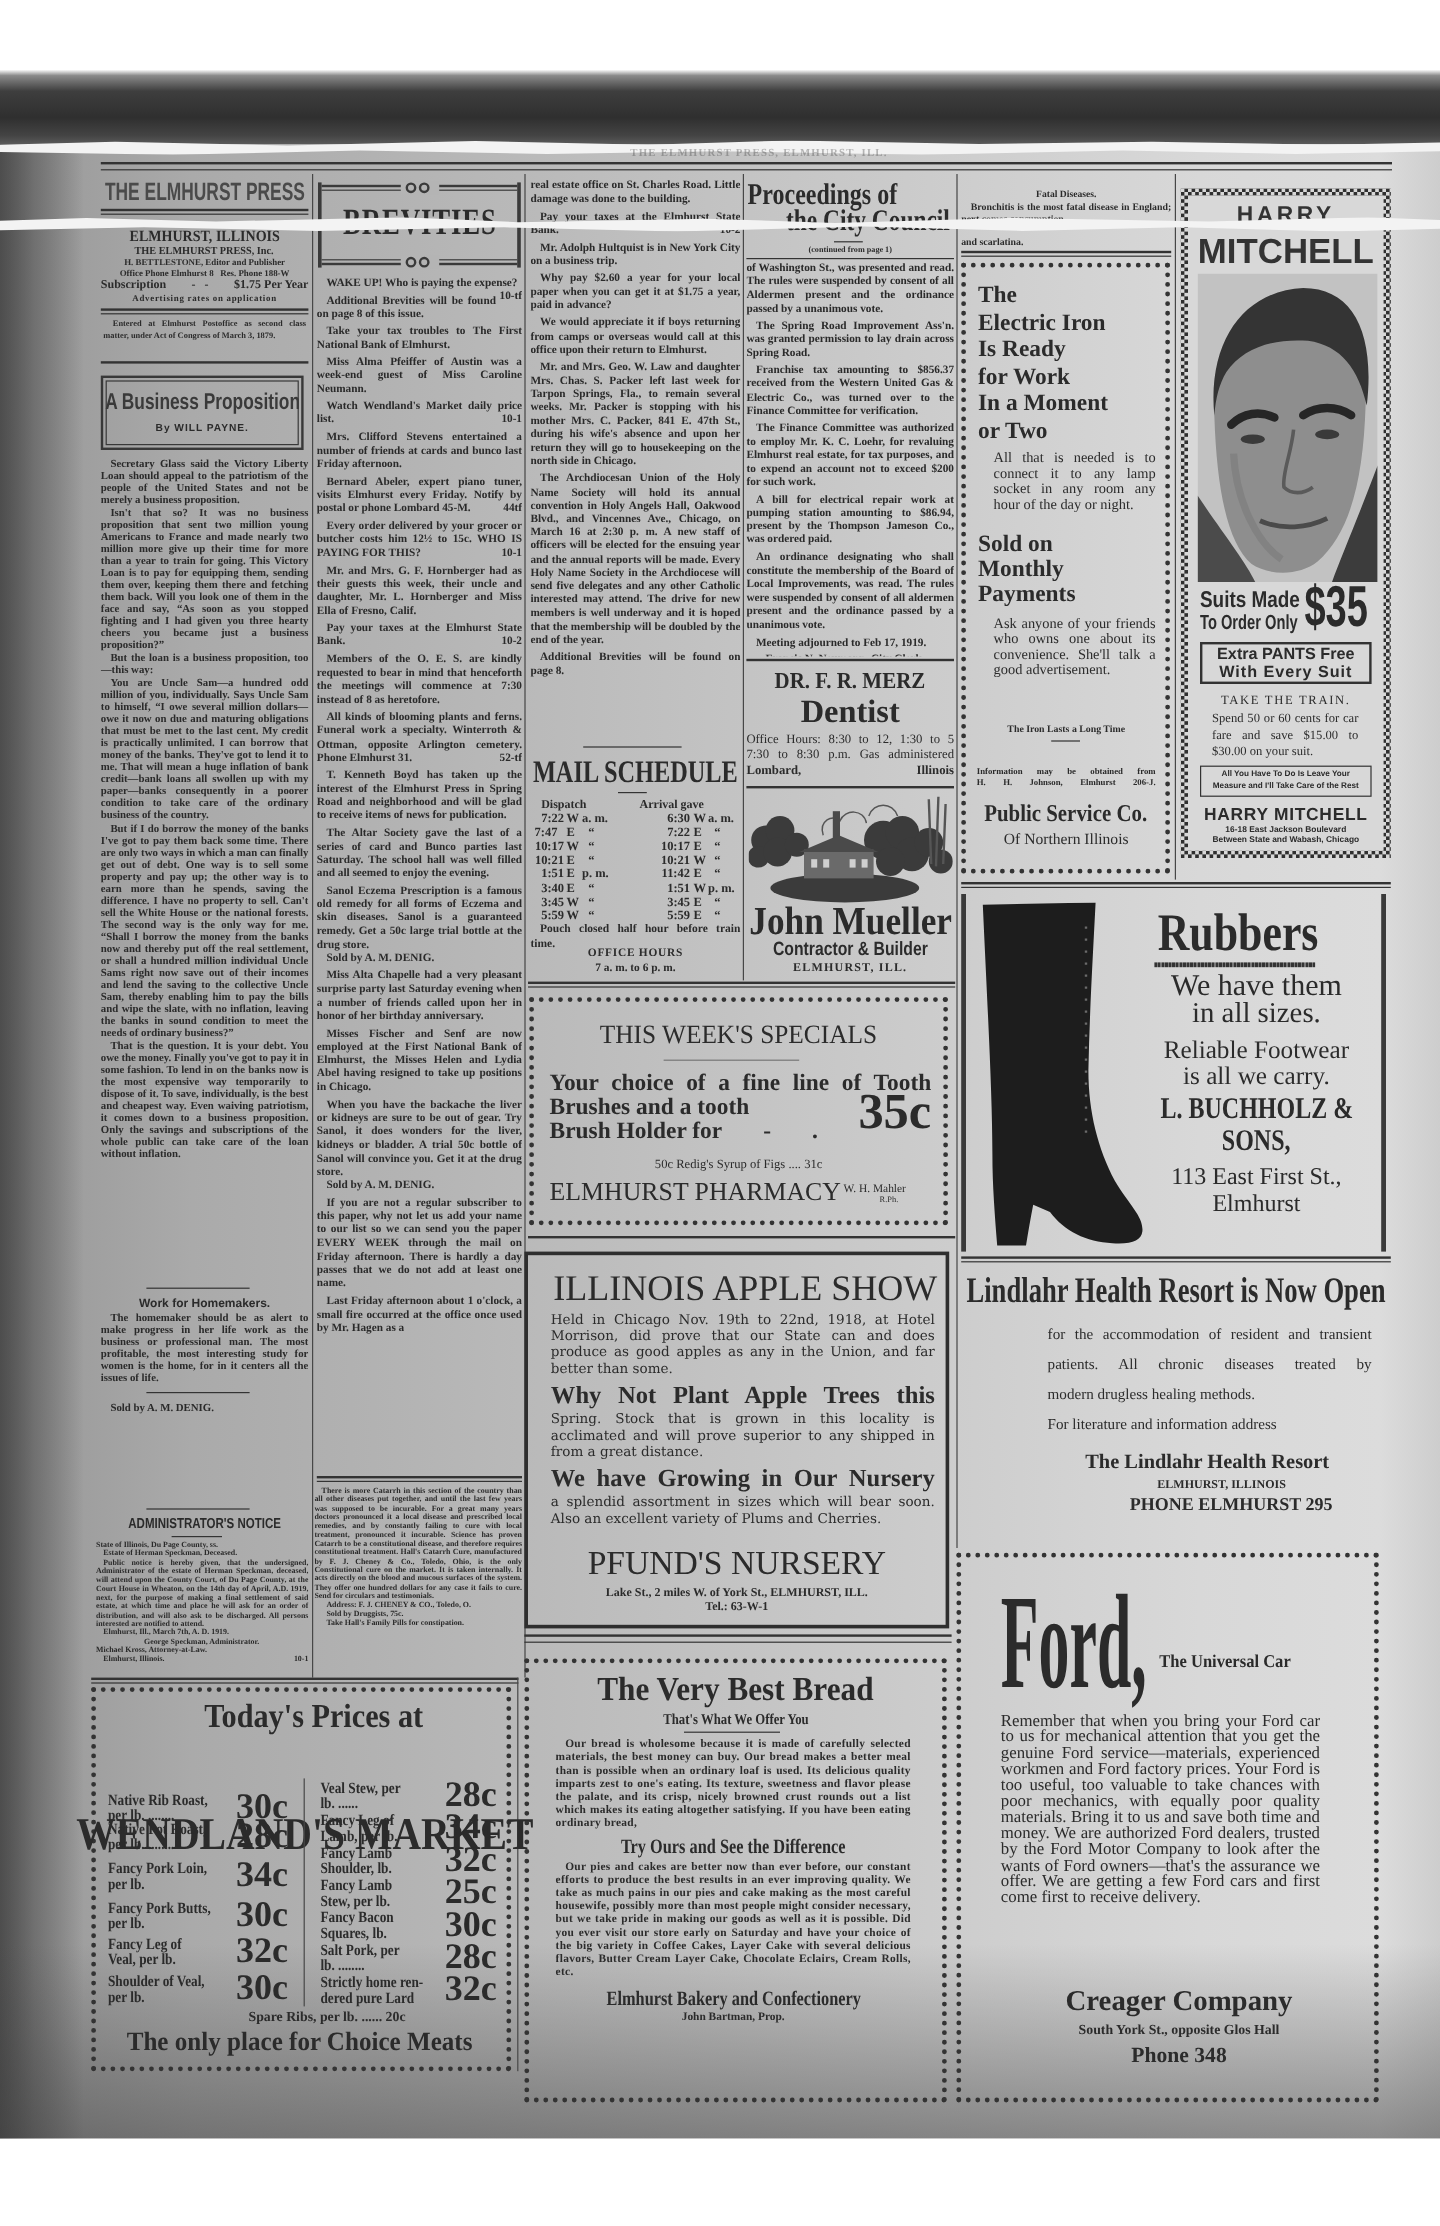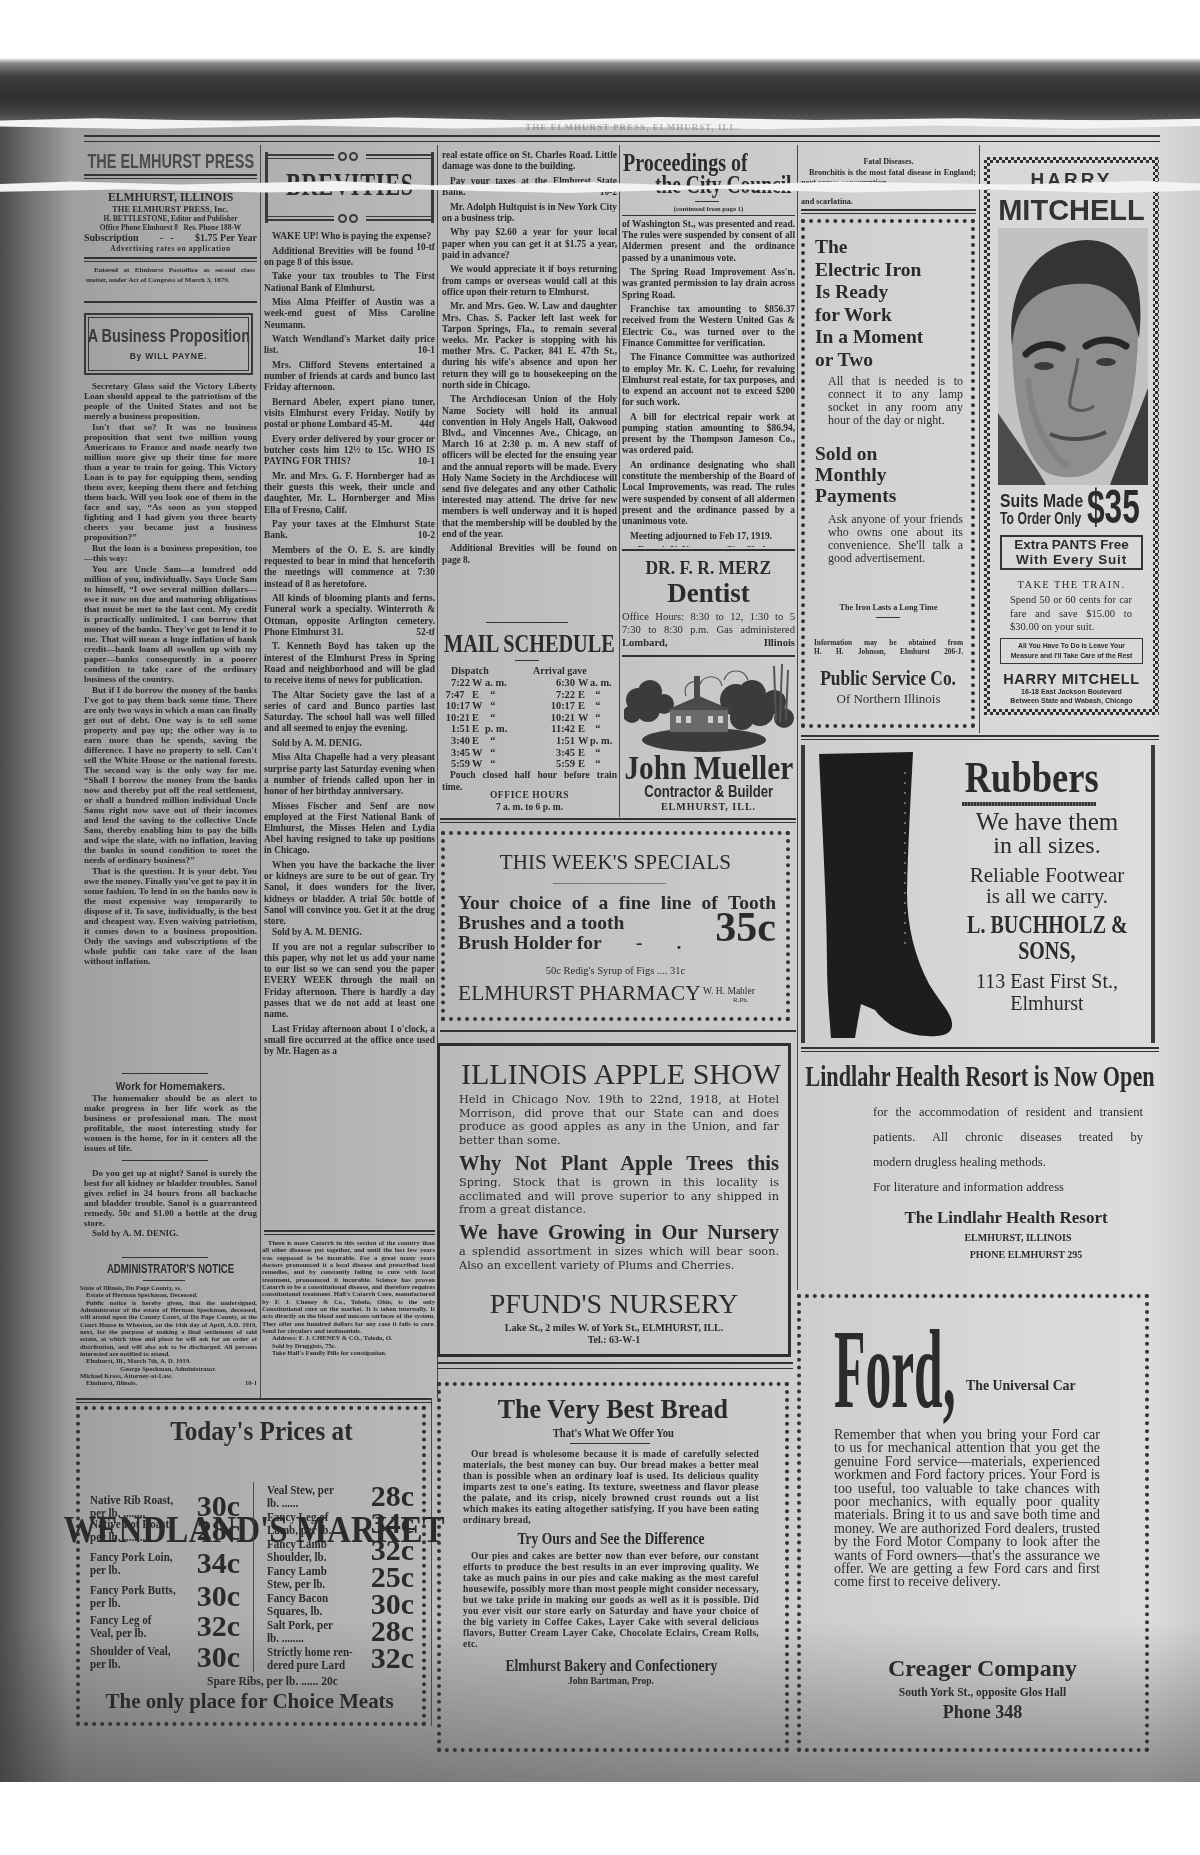--- a/index.html
+++ b/index.html
@@ -90,21 +90,21 @@
   <p>That is the question. It is your debt. You owe the money. Finally you've got to pay it in some fashion. To lend in on the banks now is the most expensive way temporarily to dispose of it. To save, individually, is the best and cheapest way. Even waiving patriotism, it comes down to a business proposition. Only the savings and subscriptions of the whole public can take care of the loan without inflation.</p>
 </div>
 
 <div class="a rule" style="left:122px;top:1073px;width:86px"></div>
 <div class="a fc sans b" style="left:84px;top:1081px;width:173px;font-size:10px;line-height:11px">Work for Homemakers.</div>
 <div class="a bt bt1" style="left:84px;top:1093px;width:173px;height:62px">
   <p>The homemaker should be as alert to make progress in her life work as the business or professional man. The most profitable, the most interesting study for women is the home, for in it centers all the issues of life.</p>
 </div>
 <div class="a rule" style="left:122px;top:1160px;width:86px"></div>
 <div class="a bt bt1" style="left:84px;top:1168px;width:173px;height:84px">
-  <p><span>Do you get up at night? Sanol is surely the best for all kidney or bladder troubles. Sanol gives relief in 24 hours from all backache and bladder trouble. Sanol is a guarranteed remedy. 50c and $1.00 a bottle at the drug store.</span><span class="sb">Sold by A. M. DENIG.</span></p>
+  <p><span class="sb">Sold by A. M. DENIG.</span></p>
 </div>
 <div class="a rule" style="left:122px;top:1257px;width:86px"></div>
 <div class="a fc sans b" style="left:84px;top:1263px;width:173px;font-size:12px;line-height:13px">
     <span class="sx" style="transform:scaleX(.8)">ADMINISTRATOR'S NOTICE</span>
   </div>
 <div class="a rule" style="left:143px;top:1280px;width:42px"></div>
 <div class="a bt small" style="left:80px;top:1284px;width:177px;height:112px">
   <p class="ni">State of Illinois, Du Page County, ss.</p>
   <p>Estate of Herman Speckman, Deceased.</p>
   <p>Public notice is hereby given, that the undersigned, Administrator of the estate of Herman Speckman, deceased, will attend upon the County Court, of Du Page County, at the Court House in Wheaton, on the 14th day of April, A.D. 1919, next, for the purpose of making a final settlement of said estate, at which time and place he will ask for an order of distribution, and will also ask to be discharged. All persons interested are notified to attend.</p>
@@ -140,21 +140,21 @@
   <p><span>Watch Wendland's Market daily price list.</span><span class="code">10-1</span></p>
   <p><span>Mrs. Clifford Stevens entertained a number of friends at cards and bunco last Friday afternoon.</span></p>
   <p><span>Bernard Abeler, expert piano tuner, visits Elmhurst every Friday. Notify by postal or phone Lombard 45-M.</span><span class="code">44tf</span></p>
   <p><span>Every order delivered by your grocer or butcher costs him 12½ to 15c. WHO IS PAYING FOR THIS?</span><span class="code">10-1</span></p>
   <p><span>Mr. and Mrs. G. F. Hornberger had as their guests this week, their uncle and daughter, Mr. L. Hornberger and Miss Ella of Fresno, Calif.</span></p>
   <p><span>Pay your taxes at the Elmhurst State Bank.</span><span class="code">10-2</span></p>
   <p><span>Members of the O. E. S. are kindly requested to bear in mind that henceforth the meetings will commence at 7:30 instead of 8 as heretofore.</span></p>
   <p><span>All kinds of blooming plants and ferns. Funeral work a specialty. Winterroth &amp; Ottman, opposite Arlington cemetery. Phone Elmhurst 31.</span><span class="code">52-tf</span></p>
   <p><span>T. Kenneth Boyd has taken up the interest of the Elmhurst Press in Spring Road and neighborhood and will be glad to receive items of news for publication.</span></p>
   <p><span>The Altar Society gave the last of a series of card and Bunco parties last Saturday. The school hall was well filled and all seemed to enjoy the evening.</span></p>
-  <p><span class="sb">Sold by A. M. DENIG.</span></p>
+  <p><span>Sanol Eczema Prescription is a famous old remedy for all forms of Eczema and skin diseases. Sanol is a guaranteed remedy. Get a 50c large trial bottle at the drug store.</span><span class="sb">Sold by A. M. DENIG.</span></p>
   <p><span>Miss Alta Chapelle had a very pleasant surprise party last Saturday evening when a number of friends called upon her in honor of her birthday anniversary.</span></p>
   <p><span>Misses Fischer and Senf are now employed at the First National Bank of Elmhurst, the Misses Helen and Lydia Abel having resigned to take up positions in Chicago.</span></p>
   <p><span>When you have the backache the liver or kidneys are sure to be out of gear. Try Sanol, it does wonders for the liver, kidneys or bladder. A trial 50c bottle of Sanol will convince you. Get it at the drug store.</span><span class="sb">Sold by A. M. DENIG.</span></p>
   <p><span>If you are not a regular subscriber to this paper, why not let us add your name to our list so we can send you the paper EVERY WEEK through the mail on Friday afternoon. There is hardly a day passes that we do not add at least one name.</span></p>
   <p><span>Last Friday afternoon about 1 o'clock, a small fire occurred at the office once used by Mr. Hagen as a</span></p>
 </div>
 
 <div class="a rule" style="left:264px;top:1230px;width:171px;height:2px"></div>
 <div class="a rule" style="left:264px;top:1234px;width:171px"></div>
 <div class="a bt small" style="left:262px;top:1239px;width:173px;height:158px">
@@ -450,21 +450,21 @@
     <span class="sx" style="transform:scaleX(.74)">Lindlahr Health Resort is Now Open</span>
   </div>
 <div class="a" style="left:873px;top:1100px;width:270px;font-size:12.6px;line-height:25px;white-space:nowrap">
   <div class="jl">for the accommodation of resident and transient</div>
   <div class="jl">patients. All chronic diseases treated by</div>
   <div>modern drugless healing methods.</div>
   <div>For literature and information address</div>
 </div>
 <div class="a fc b" style="left:881px;top:1208px;width:250px;font-size:17px;line-height:19px">The Lindlahr Health Resort</div>
 <div class="a fc b" style="left:893px;top:1232px;width:250px;font-size:10px;line-height:11px">ELMHURST, ILLINOIS</div>
-<div class="a fc b" style="left:901px;top:1248px;width:250px;font-size:10px;line-height:13px">PHONE ELMHURST 295</div>
+<div class="a fc b" style="left:901px;top:1248px;width:250px;font-size:15px;line-height:13px">PHONE ELMHURST 295</div>
 
 <div class="a chain" style="left:797px;top:1294px;width:352px;height:458px"></div>
 <div class="a b" style="left:834px;top:1313px;font-size:112px;line-height:112px"><span class="sxl" style="transform:scaleX(.46)">Ford,</span></div>
 <div class="a b" style="left:966px;top:1377px;font-size:15px;line-height:16px"><span class="sxl" style="transform:scaleX(.92)">The Universal Car</span></div>
 <div class="a" style="left:834px;top:1428px;width:266px;font-size:14px;line-height:13.4px;text-align:justify;hyphens:auto;-webkit-hyphens:auto">Remember that when you bring your Ford car to us for mechanical attention that you get the genuine Ford service—materials, experienced workmen and Ford factory prices. Your Ford is too useful, too valuable to take chances with poor mechanics, with equally poor quality materials. Bring it to us and save both time and money. We are authorized Ford dealers, trusted by the Ford Motor Company to look after the wants of Ford owners—that's the assurance we offer. We are getting a few Ford cars and first come first to receive delivery.</div>
 <div class="a fc b" style="left:850px;top:1655px;width:265px;font-size:24px;line-height:26px">Creager Company</div>
 <div class="a fc b" style="left:850px;top:1686px;width:265px;font-size:11.5px;line-height:13px">South York St., opposite Glos Hall</div>
 <div class="a fc b" style="left:850px;top:1702px;width:265px;font-size:18px;line-height:20px">Phone 348</div>
 
 <div class="a rule" style="left:76px;top:1398px;width:356px;height:2px"></div>

